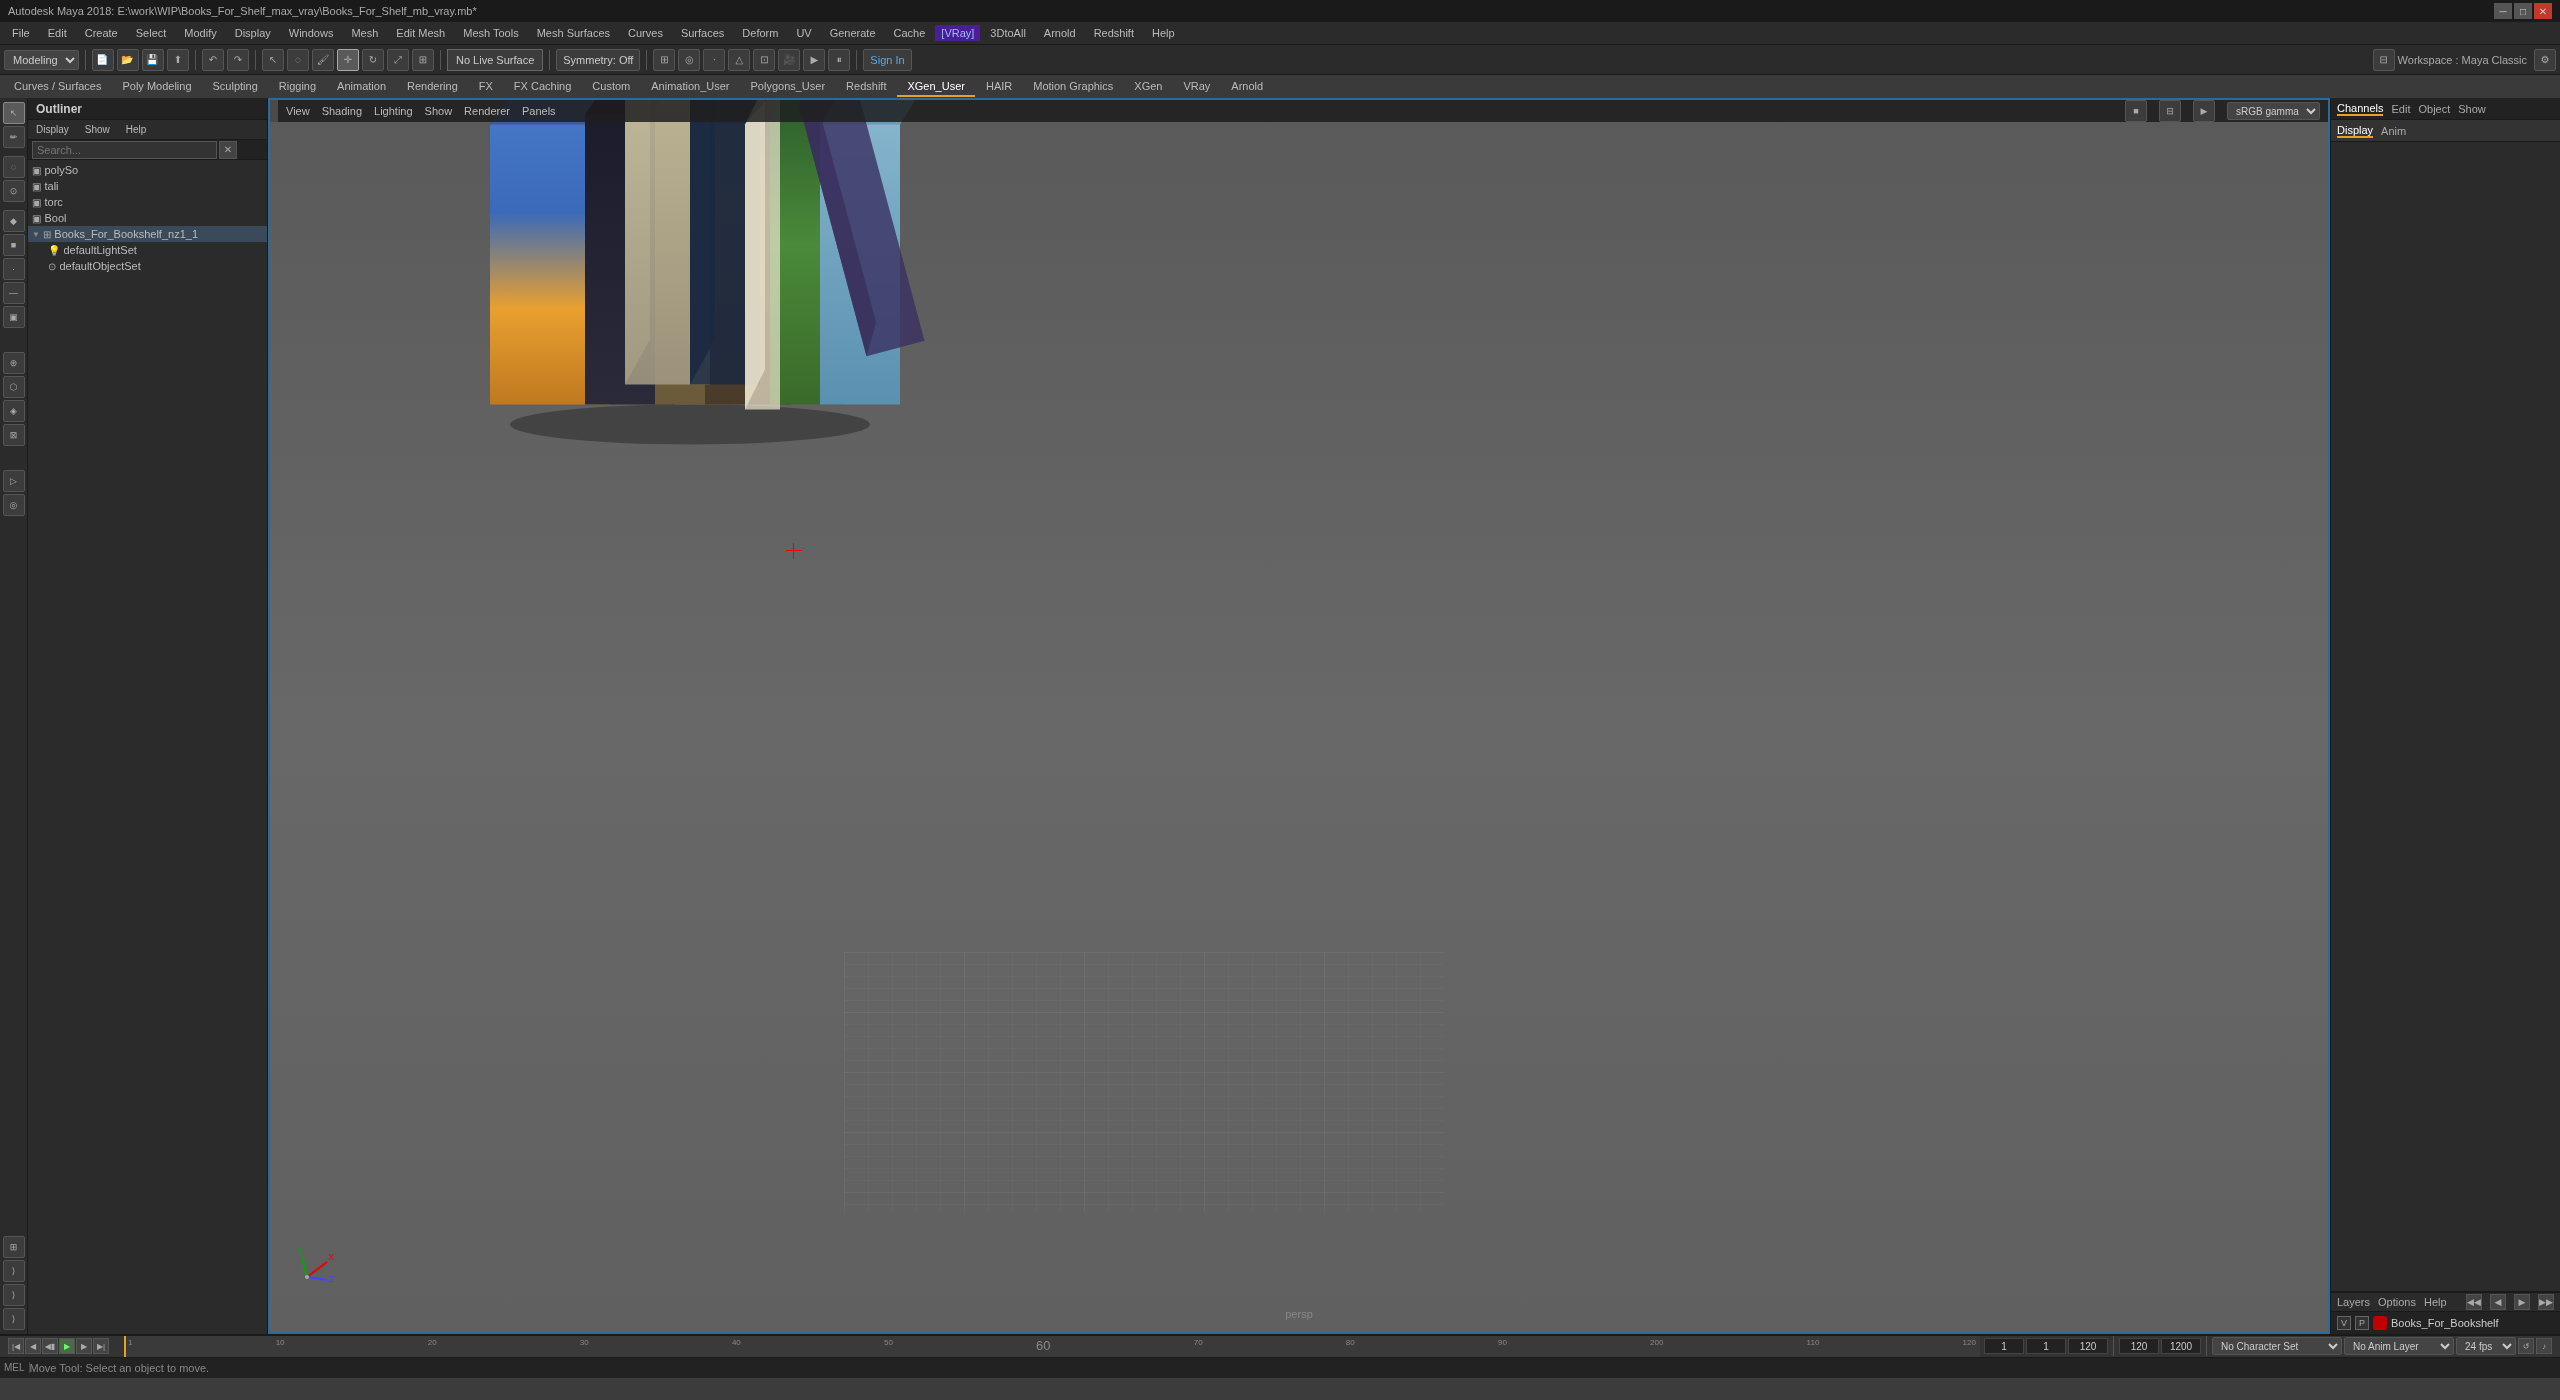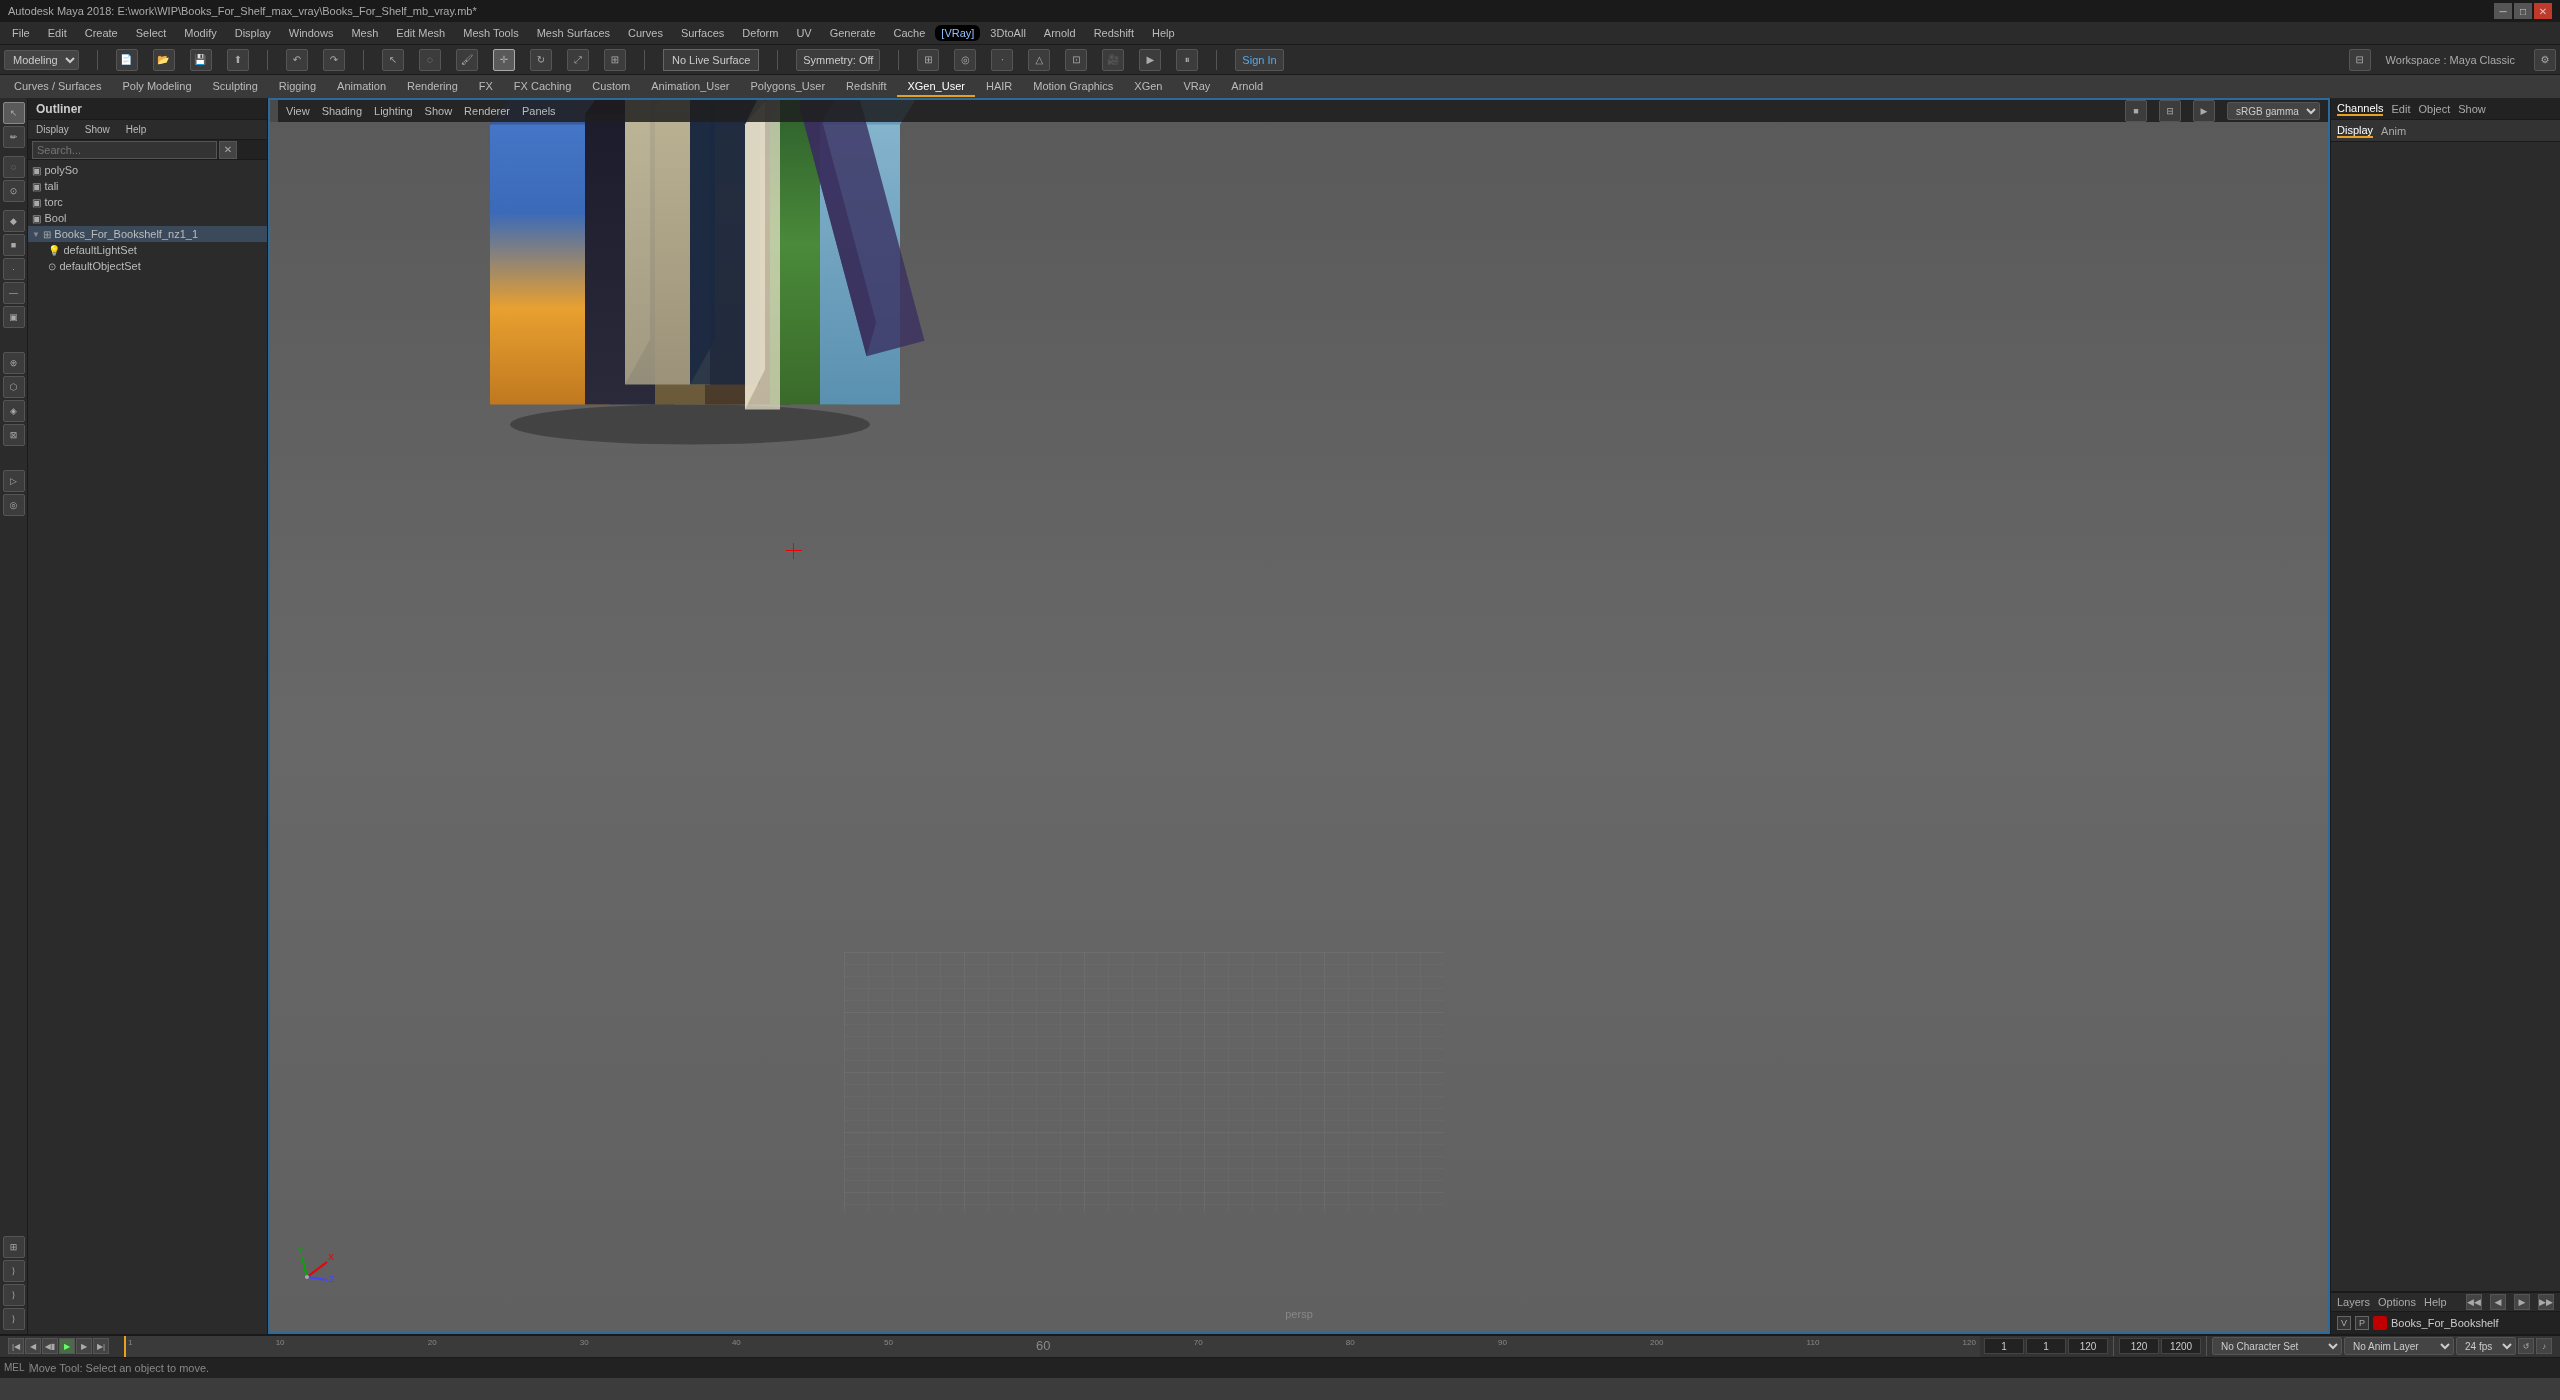--- a/index.html
+++ b/index.html
@@ -66,21 +66,21 @@
     }
 
     
     #toolbar1 {
       width: 100%;
       height: 30px;
       background: #2b2b2b;
       display: flex;
       align-items: center;
       padding: 0 4px;
-      gap: 15px;
+      gap: 3px;
       border-top: 1px solid #1a1a1a;
     }
     .toolbar-dropdown {
       background: #444;
       border: 1px solid #555;
       color: #ccc;
       font-size: 11px;
       height: 20px;
       padding: 0 4px;
       border-radius: 2px;
@@ -496,21 +496,21 @@
   <span class="menu-item">Mesh</span>
   <span class="menu-item">Edit Mesh</span>
   <span class="menu-item">Mesh Tools</span>
   <span class="menu-item">Mesh Surfaces</span>
   <span class="menu-item">Curves</span>
   <span class="menu-item">Surfaces</span>
   <span class="menu-item">Deform</span>
   <span class="menu-item">UV</span>
   <span class="menu-item">Generate</span>
   <span class="menu-item">Cache</span>
-  <span class="menu-item" style="color:#90c0ff; background:#000000; padding:2px 6px; border-radius:6px;">[VRay]</span>
+  <span class="menu-item" style="color:#90c0ff; background:#4c1d95; padding:2px 6px; border-radius:0;">[VRay]</span>
   <span class="menu-item">3DtoAll</span>
   <span class="menu-item">Arnold</span>
   <span class="menu-item">Redshift</span>
   <span class="menu-item">Help</span>
 </div>
 
 <div id="toolbar1">
   <select class="toolbar-dropdown">
     <option>Modeling</option>
   </select>

